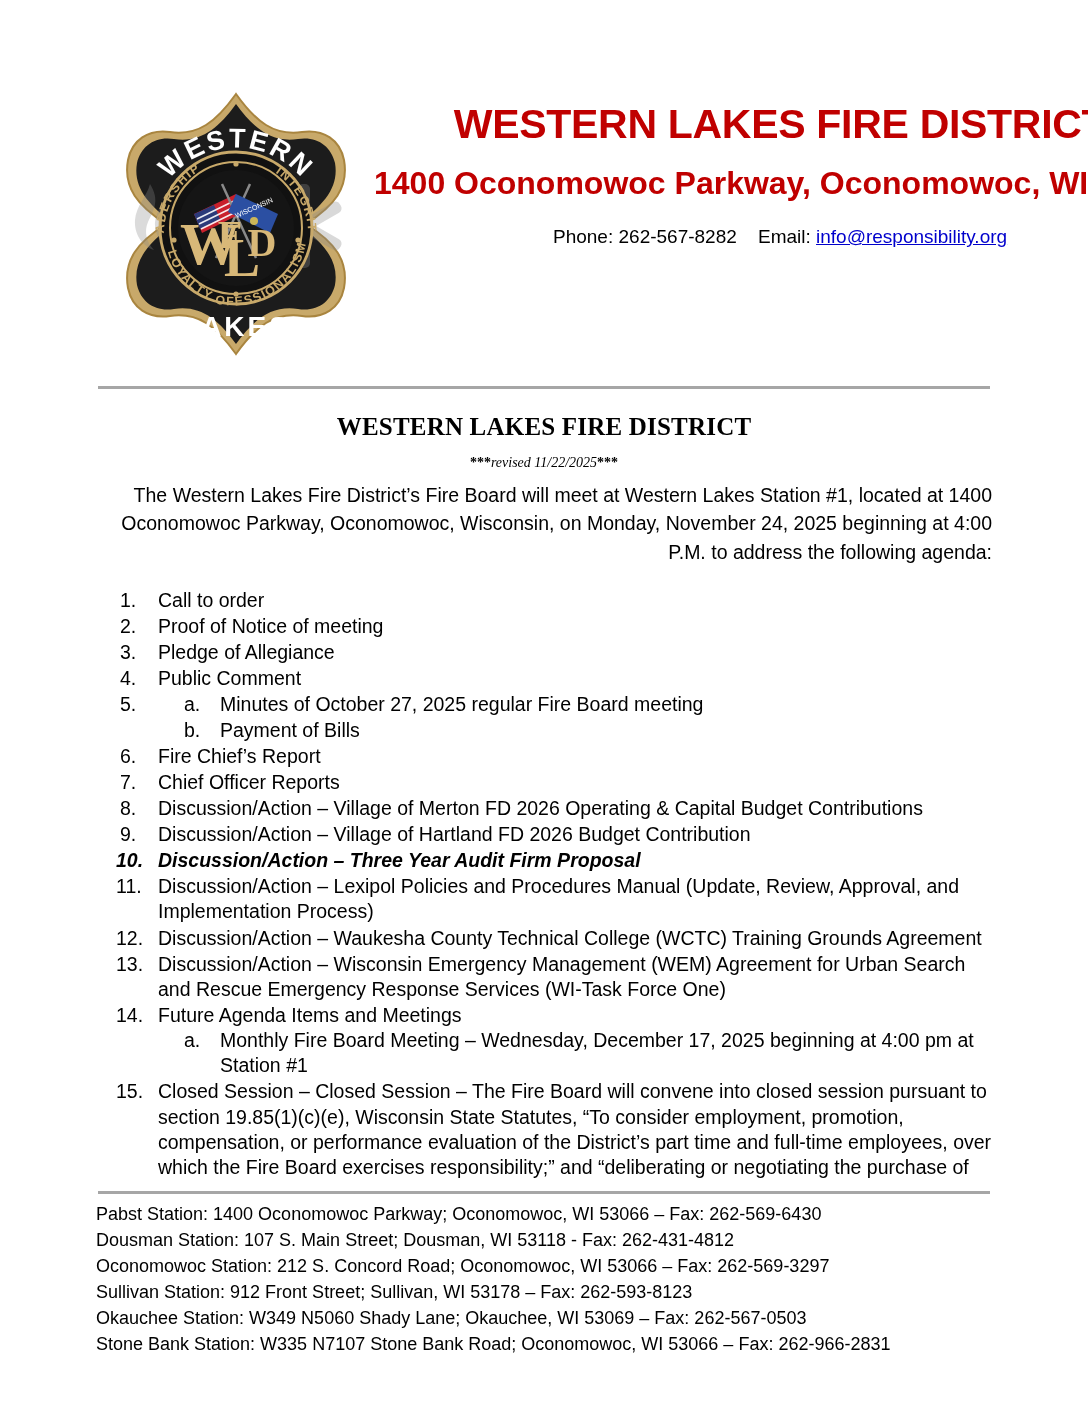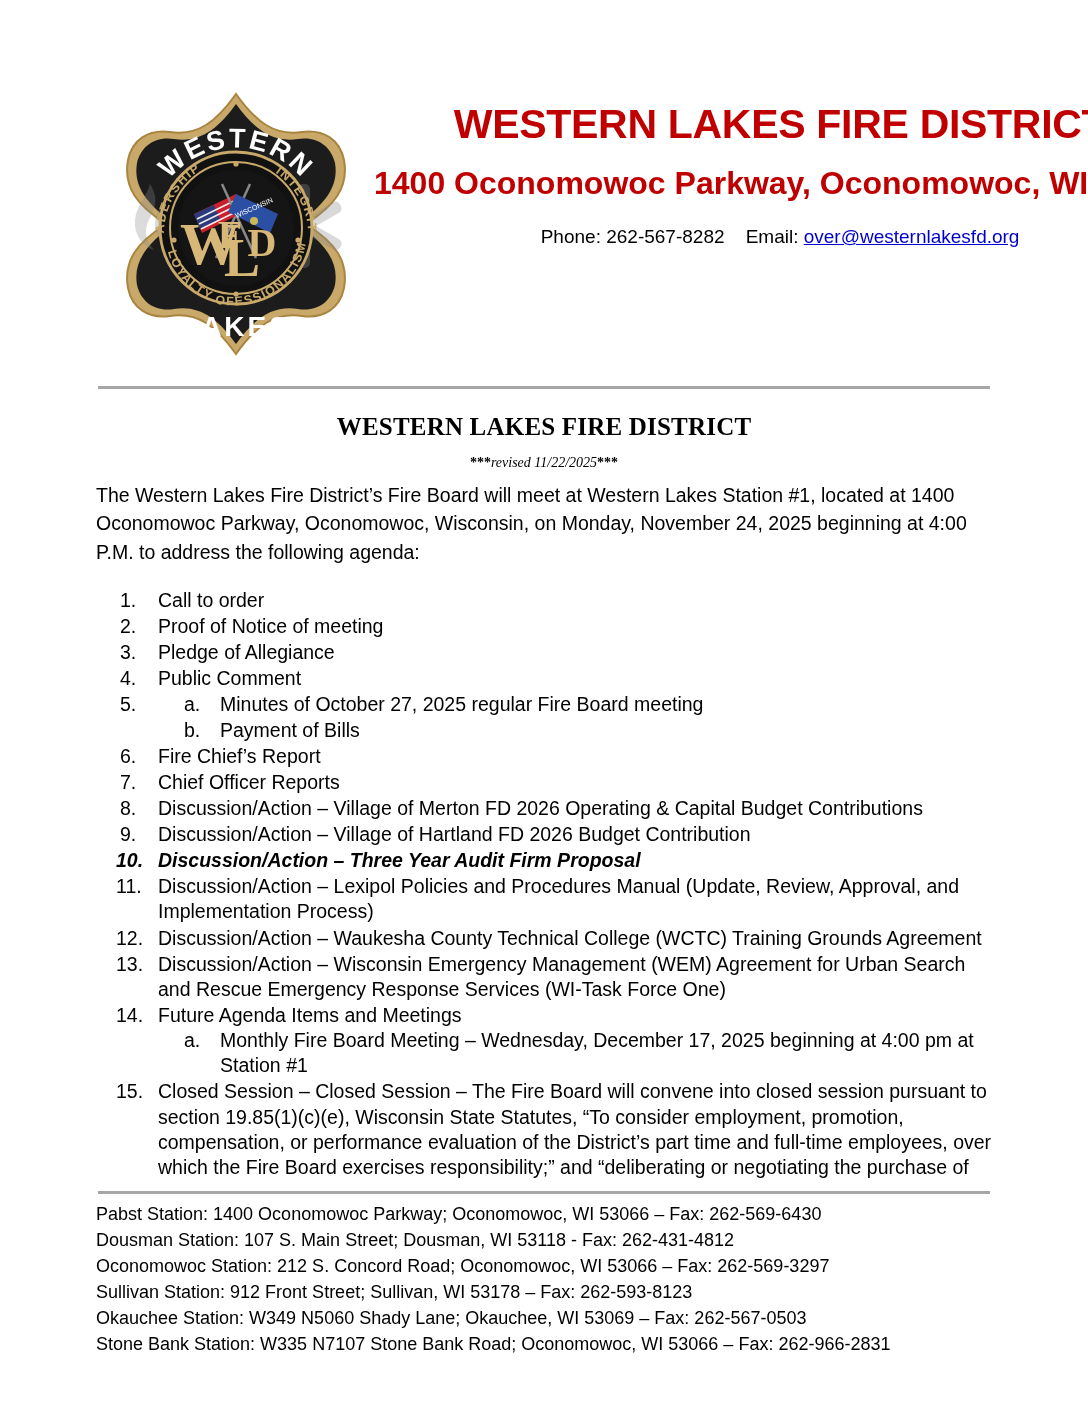--- a/index.html
+++ b/index.html
@@ -99,21 +99,21 @@
     font-size: 14px;
     margin-top: 14px;
   }
   .doc-revised .stars { font-weight: bold; font-style: normal; }
   .doc-revised .rev   { font-style: italic; }
 
   .intro {
     font-size: 19.5px;
     line-height: 1.45;
     margin-top: 10px;
-    text-align: left;
+    text-align: right;
   }
 
   
   ol.agenda {
     list-style: none;
     margin: 22px 0 0 0;
     padding: 0;
   }
   ol.agenda > li {
     position: relative;
@@ -275,21 +275,21 @@
       </svg>
     </div>
 
     <div class="letterhead-text">
       <div class="org-title">WESTERN LAKES FIRE DISTRICT</div>
       <div class="org-address">1400 Oconomowoc Parkway, Oconomowoc, WI 53066</div>
       <div class="org-contact">
         <span>Phone: 262-567-8282</span>
         &nbsp;&nbsp;
         <span>Email:</span>
-        <span class="email-link">over@westernlakesfd.org</span>
+        <span class="email-link">info@responsibility.org</span>
       </div>
     </div>
   </div>
 
   <div class="rule rule-top"></div>
 
   <div class="doc-body">
 
     <div class="doc-heading">WESTERN LAKES FIRE DISTRICT</div>
 

